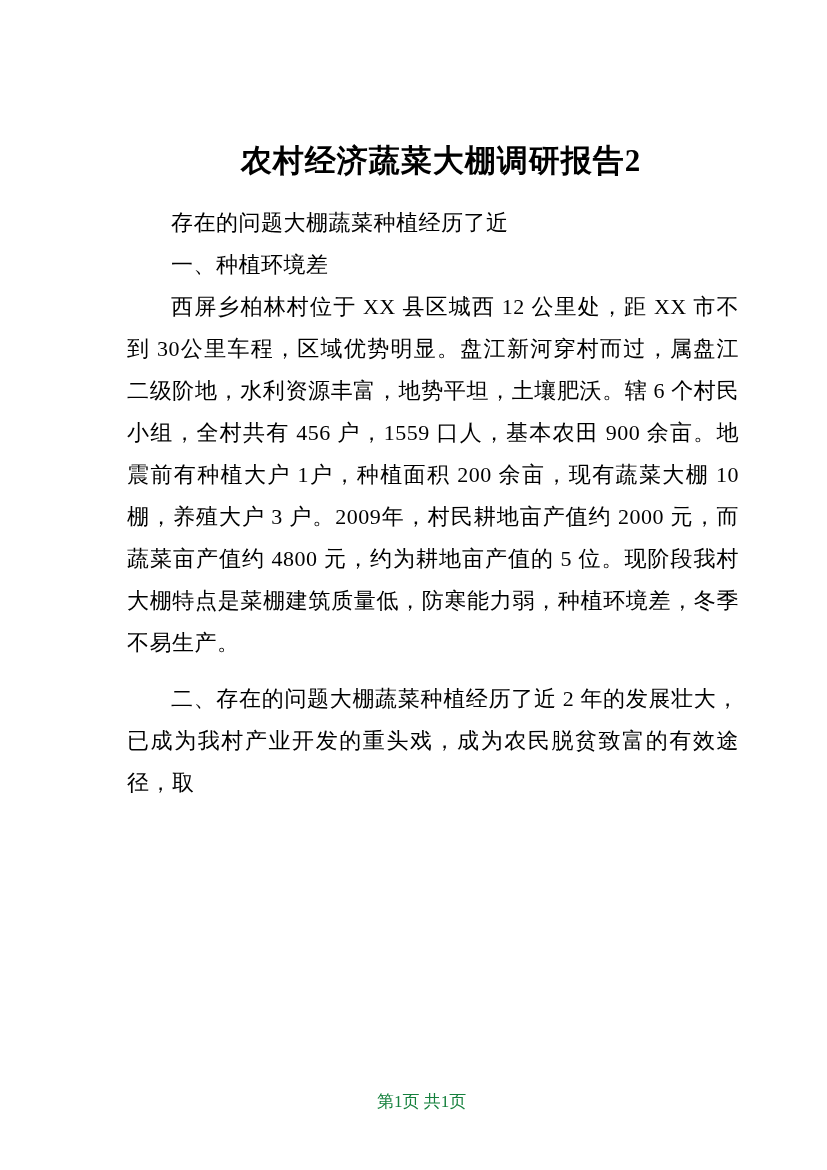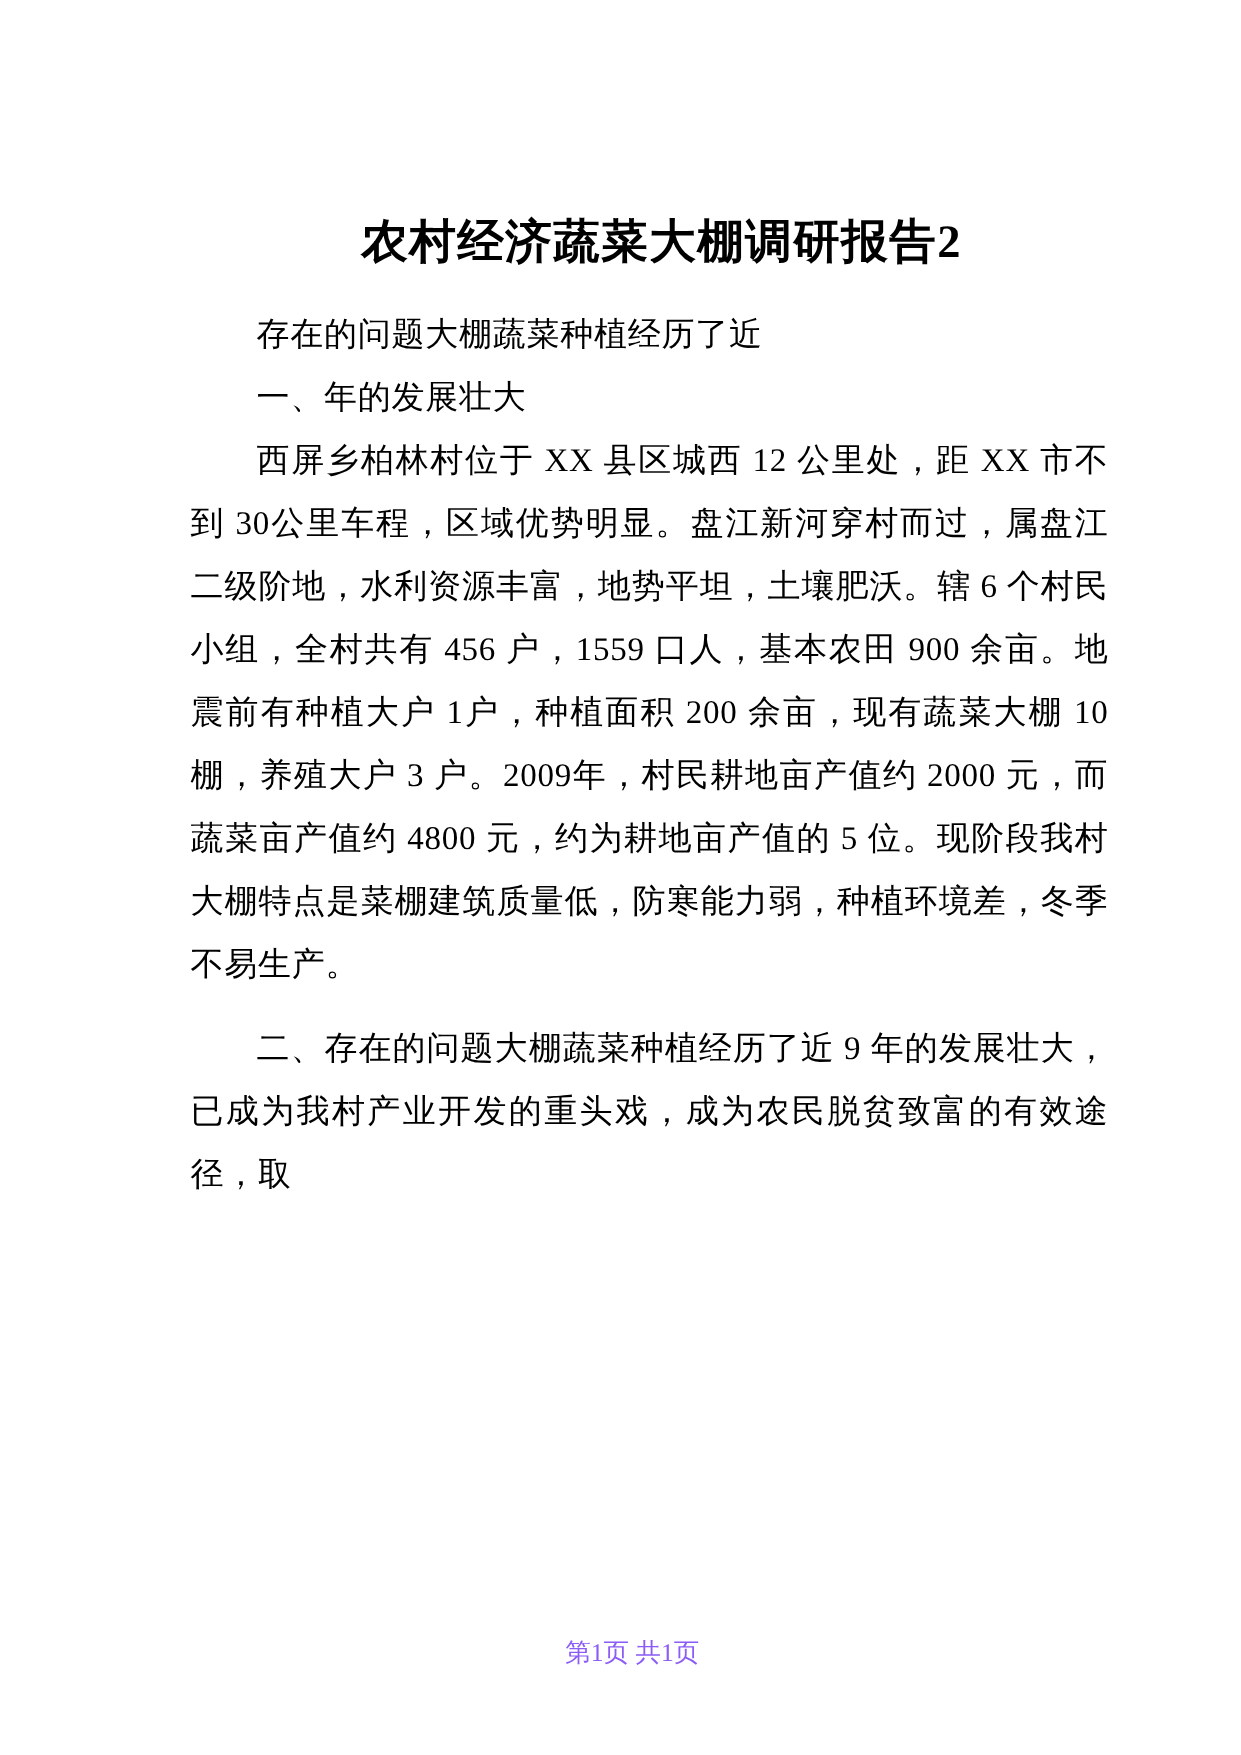--- a/index.html
+++ b/index.html
@@ -48,34 +48,34 @@
     margin-top: 14px;
   }
   .footer {
     position: absolute;
     left: 0;
     right: 0;
     bottom: 58px;
     text-align: center;
     font-size: 17px;
     line-height: 20px;
-    color: #8b5cf6;
+    color: #15803d;
   }
 </style>
 </head>
 <body>
 
 <div class="page">
   <div class="content">
     <h1 class="doc-title"><span>农村经济蔬菜大棚调研报告2</span></h1>
 
     <p class="para">存在的问题大棚蔬菜种植经历了近</p>
 
 
-    <p class="para section-heading">一、年的发展壮大</p>
+    <p class="para section-heading">一、种植环境差</p>
 
     <p class="para">西屏乡柏林村位于 XX 县区城西 12 公里处，距 XX 市不到 30公里车程，区域优势明显。盘江新河穿村而过，属盘江二级阶地，水利资源丰富，地势平坦，土壤肥沃。辖 6 个村民小组，全村共有 456 户，1559 口人，基本农田 900 余亩。地震前有种植大户 1户，种植面积 200 余亩，现有蔬菜大棚 10 棚，养殖大户 3 户。2009年，村民耕地亩产值约 2000 元，而蔬菜亩产值约 4800 元，约为耕地亩产值的 5 位。现阶段我村大棚特点是菜棚建筑质量低，防寒能力弱，种植环境差，冬季不易生产。</p>
 
-    <p class="para spaced-before">二、存在的问题大棚蔬菜种植经历了近 9 年的发展壮大，已成为我村产业开发的重头戏，成为农民脱贫致富的有效途径，取</p>
+    <p class="para spaced-before">二、存在的问题大棚蔬菜种植经历了近 2 年的发展壮大，已成为我村产业开发的重头戏，成为农民脱贫致富的有效途径，取</p>
   </div>
 
   <div class="footer">第1页 共1页</div>
 </div>
 
 </body></html>

